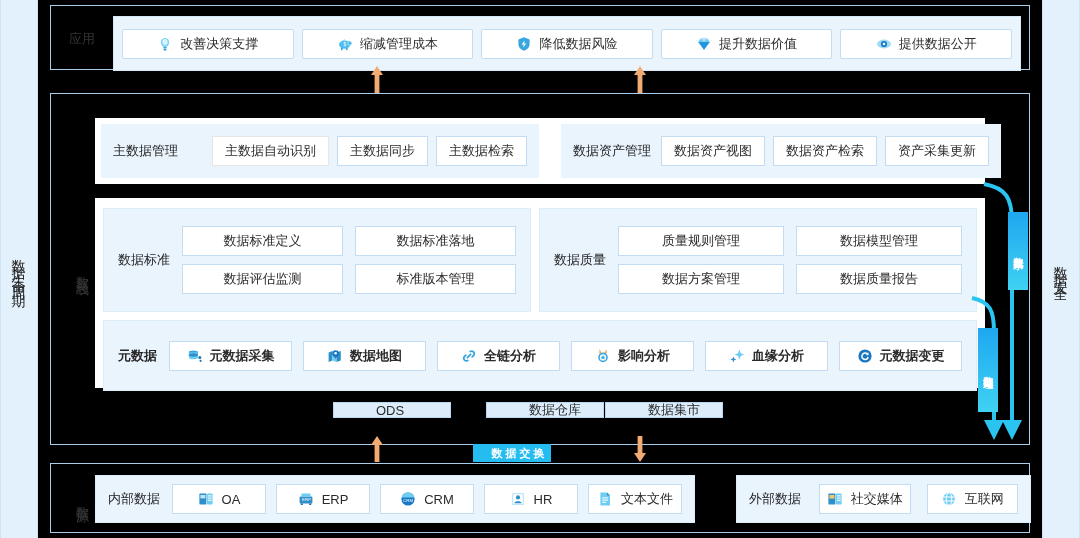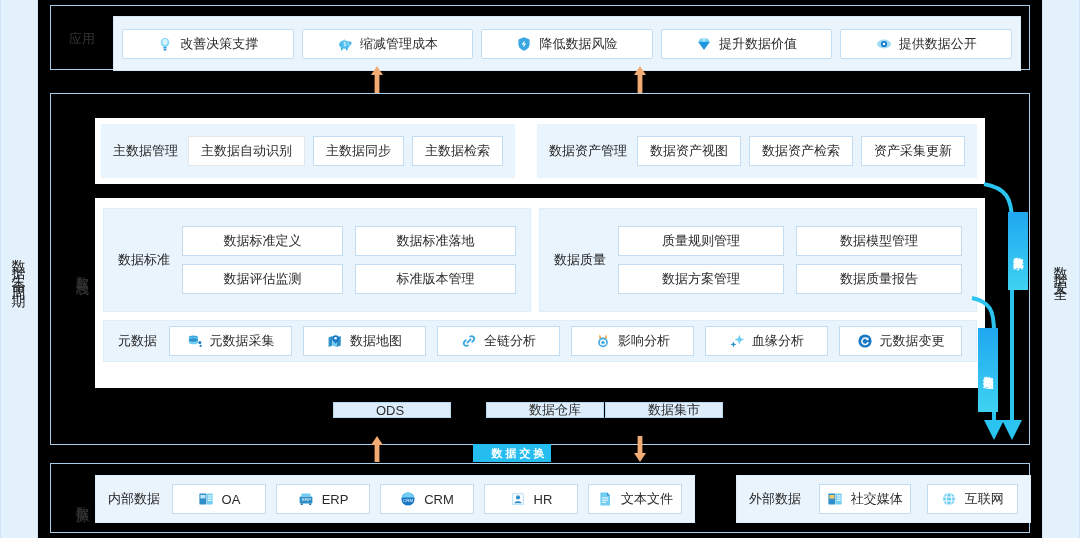--- a/index.html
+++ b/index.html
@@ -73,21 +73,21 @@
             padding:0 12px; font-size:13px; color:#2b2b2b;
             display:flex; align-items:center; justify-content:center; white-space:nowrap; }
 
   
   .card-mid { left:95px; top:198px; width:890px; height:190px;
               background:#ffffff; border:none; }
 
   .sub { position:absolute; background:#eaf4fd; border:1px solid #ddeefb; }
   .sub-std  { left:8px;  top:10px;  width:428px; height:104px; }
   .sub-qual { left:444px;top:10px;  width:438px; height:104px; }
-  .sub-meta { left:8px;  top:122px; width:874px; height:42px; }
+  .sub-meta { left:8px;  top:122px; width:874px; height:71px;font-weight:bold; }
 
   .sub-inner { display:flex; align-items:center; height:100%; padding:0 14px; gap:12px; }
   .sub-title { font-size:13px; color:#262626; white-space:nowrap; }
   .grid2 { display:grid; grid-template-columns:1fr 1fr; grid-auto-rows:30px;
            gap:8px 12px; flex:1; }
   .cellbtn { background:#ffffff; border:1px solid #c3dcf2; font-size:13px;
              color:#2b2b2b; display:flex; align-items:center; justify-content:center; }
   .meta-row { display:flex; align-items:center; gap:11px; flex:1; }
   .meta-btn { background:#ffffff; border:1px solid #c3dcf2; height:30px; flex:1;
               display:flex; align-items:center; justify-content:center; gap:7px;
@@ -227,21 +227,21 @@
       </svg>
   </div>
 
   <div class="layer layer-bus">
     <div class="layer-label vert lbl-bus">数据总线</div>
   </div>
 
   <div class="panel row-master">
     <div class="grp" style="margin-left:6px;">
       <span class="grp-title">主数据管理</span>
-      <div class="btn-sm" style="border-color:#e6e6e6;">
+      <div class="btn-sm" style="border-color:#e6e6e6;margin-left:24px;">
           <span>主数据自动识别</span>
         </div>
       <div class="btn-sm">
           <span>主数据同步</span>
         </div>
       <div class="btn-sm">
           <span>主数据检索</span>
         </div>
     </div>
     <div class="grp" style="margin-left:22px;">

